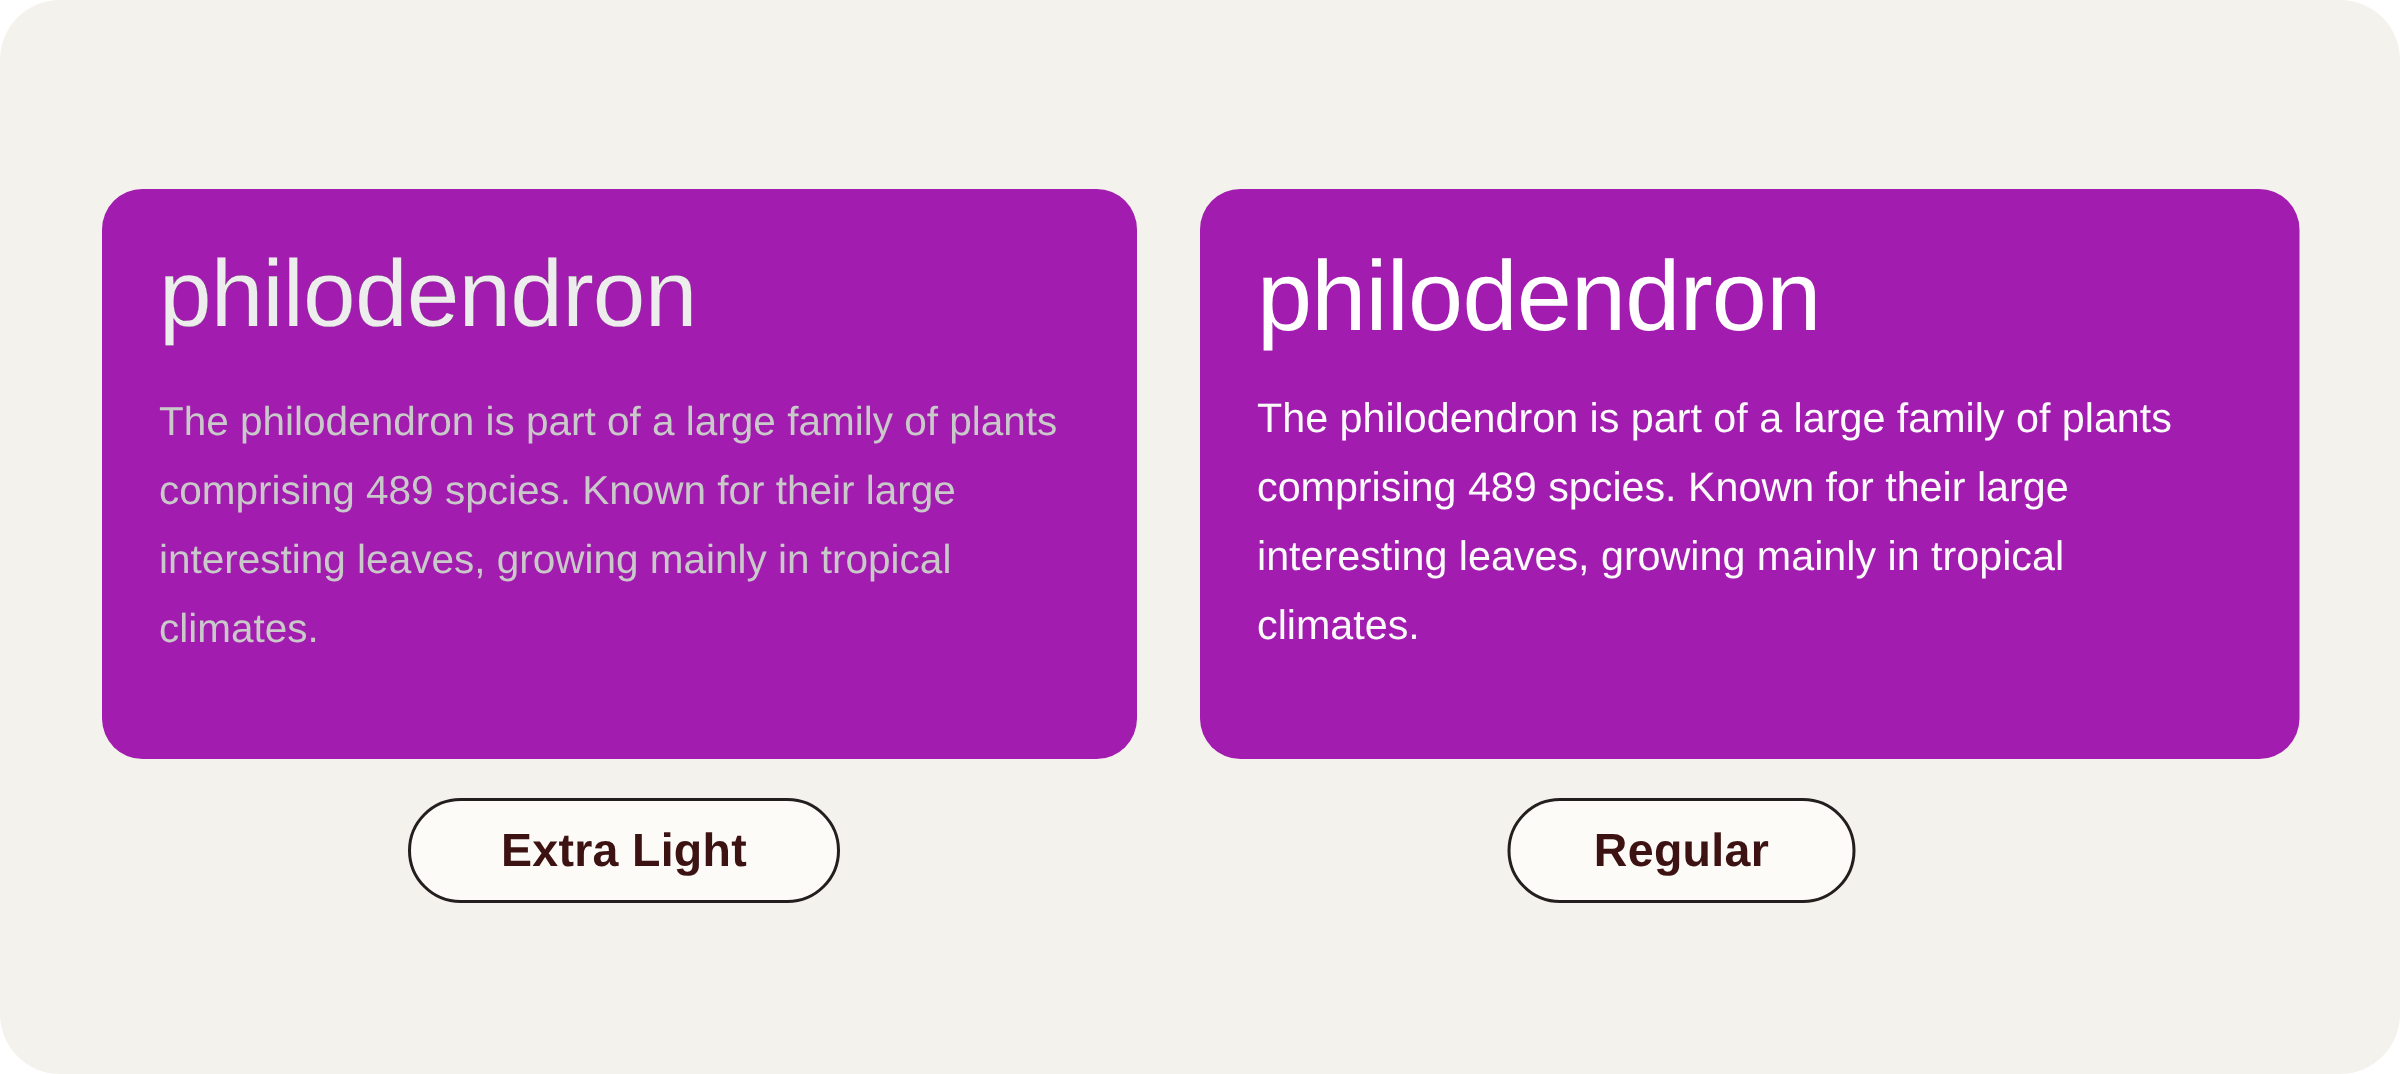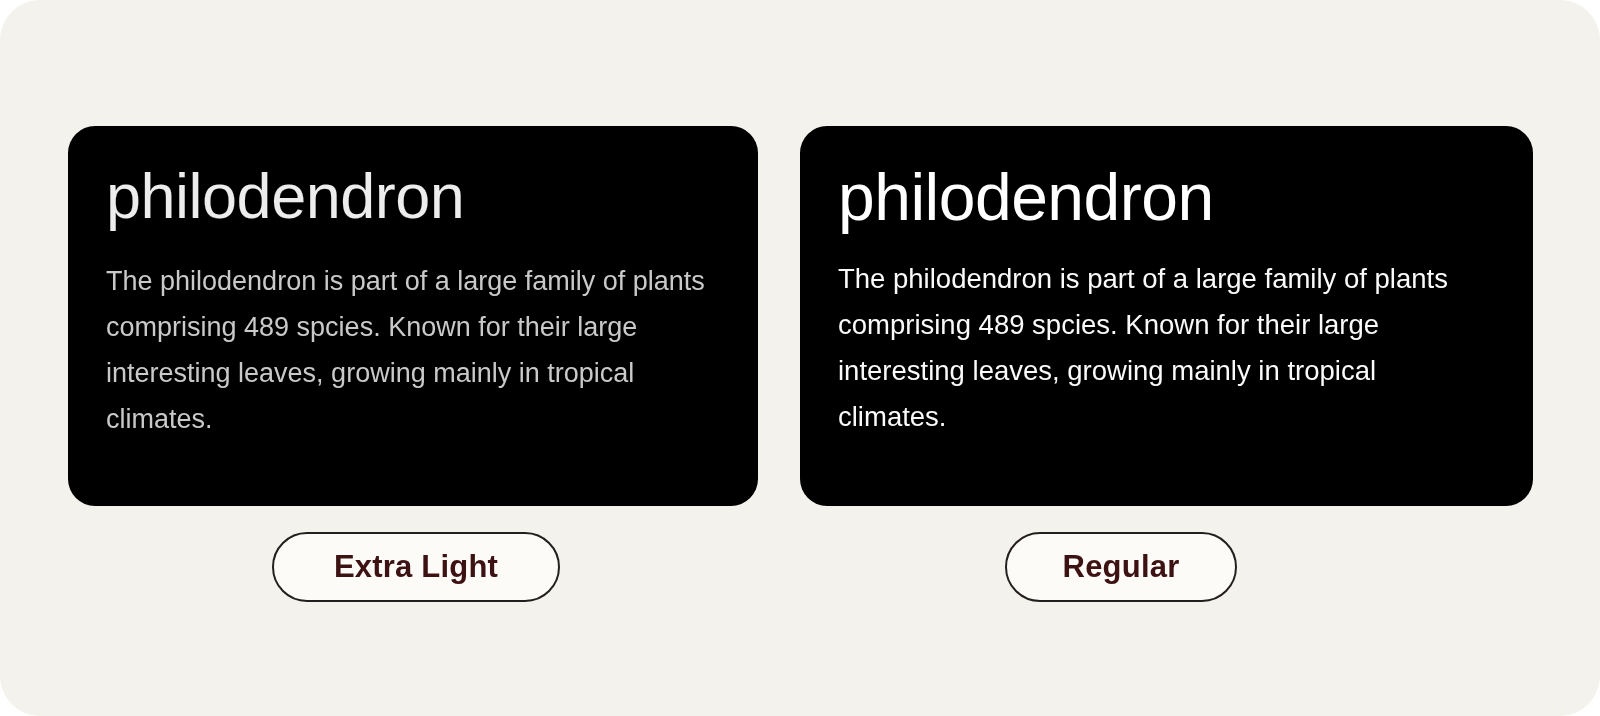--- a/index.html
+++ b/index.html
@@ -30,21 +30,21 @@
     top: 0;
     width: 1600px;
     height: 716px;
   }
 
   
   .card {
     position: absolute;
     top: 126px;
     height: 380px;
-    background: #000000;
+    background: #a21caf;
     border-radius: 27px;
     box-sizing: border-box;
     padding: 32px 38px 0 38px;
     overflow: hidden;
   }
   .card-left  { left: 68px;  width: 690px; }
   .card-right { left: 800px; width: 733px; }
 
   .card-title {
     margin: 0;

